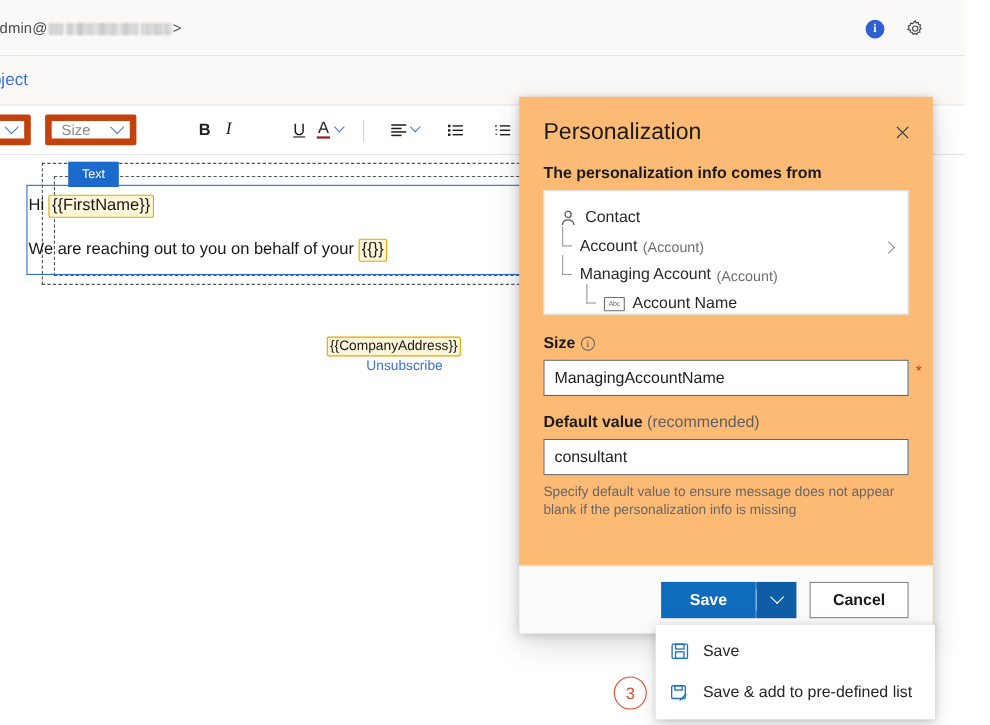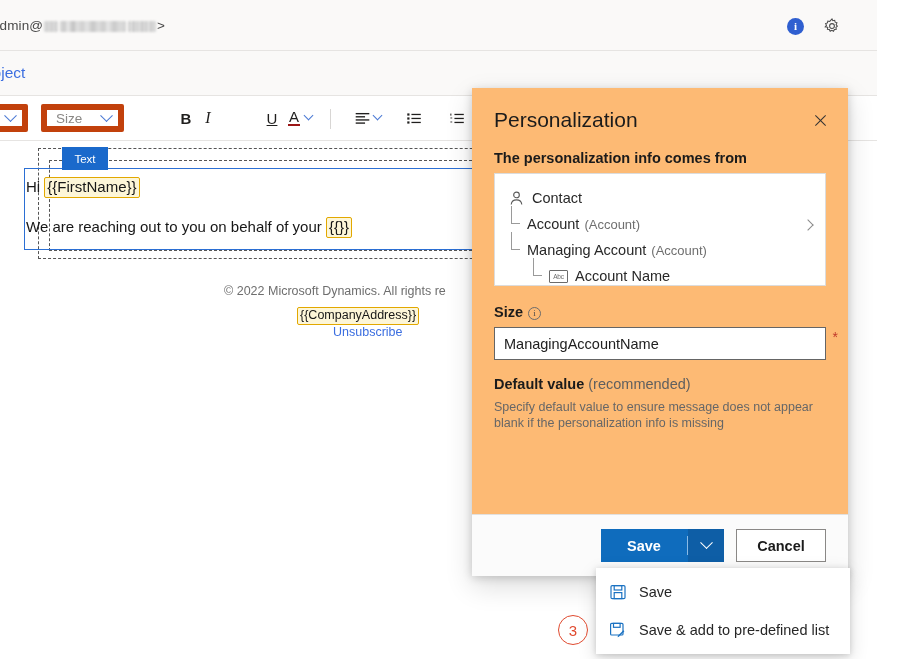--- a/index.html
+++ b/index.html
@@ -554,21 +554,20 @@
       <div class="selected-para"></div>
 
       <div class="para-line line-hi">
         <span>Hi </span><span class="token">{{FirstName}}</span>
       </div>
 
       <div class="para-line line-we">
         <span>We are reaching out to you on behalf of your </span><span class="token">{{}}</span>
       </div>
 
-      <div class="legal-line">© 2022 Microsoft Dynamics. All rights re</div>
       <div class="addr-token">
         <span class="token">{{CompanyAddress}}</span>
       </div>
       <div class="unsub">Unsubscribe</div>
     </div>
   </div>
 
   <div class="panel">
 
     <div class="panel-head">
@@ -623,20 +622,23 @@
       <div class="field-caption" style="margin-top:18px">
         <span>Size</span><span class="info-circle">i</span>
       </div>
       <div class="input-wrap">
         <input class="text-input" type="text" value="ManagingAccountName" style="">
         <span class="req-star">*</span>
       </div>
 
       <div class="field-caption" style="margin-top:16px">
         <span>Default value</span><span class="soft"> (recommended)</span>
+      </div>
+      <div class="input-wrap">
+        <input class="text-input" type="text" value="consultant" style="">
       </div>
 
       <div class="hint">Specify default value to ensure message does not appear blank if the personalization info is missing</div>
     </div>
 
     <div class="panel-foot">
       <div class="split-btn">
         <div class="split-main">Save</div>
         <div class="split-sep"></div>
         <div class="split-arrow">

